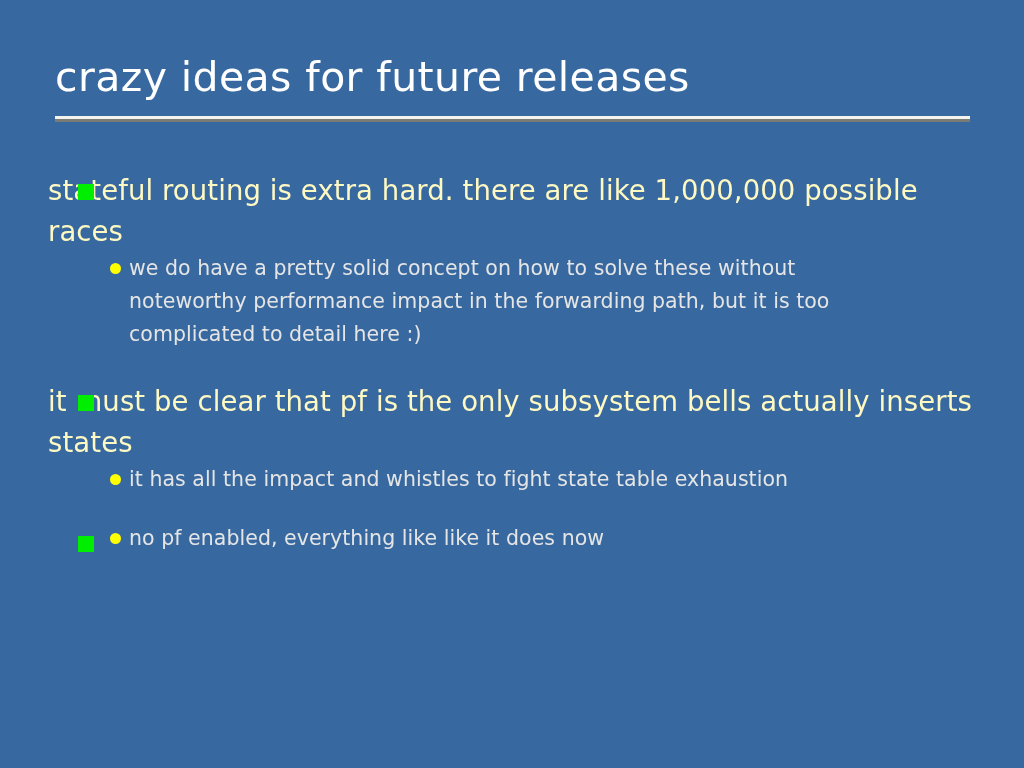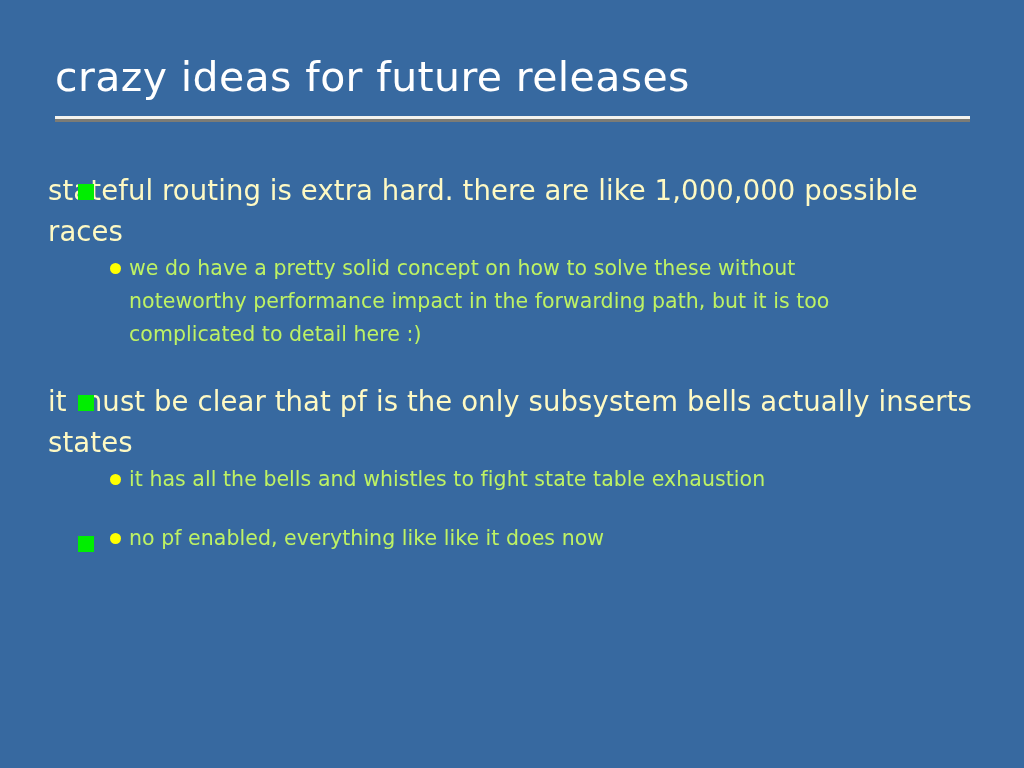--- a/index.html
+++ b/index.html
@@ -87,21 +87,21 @@
     width: 16px;
     height: 16px;
     background: #00ee00;
   }
 
   
   .l2 {
     position: relative;
     padding-left: 129px;
     padding-right: 110px;
-    color: #bef264;
+    color: #e5e5e5;
     font-size: 20.5px;
     line-height: 33px;
     font-weight: 400;
     letter-spacing: 0.05px;
   }
   .l2 .marker {
     position: absolute;
     left: 110px;
     top: 11px;
     width: 11px;
@@ -137,21 +137,21 @@
 
     <div class="group-spacer-1"></div>
 
     <div class="group">
       <div class="l1">
         <span class="marker"></span>
         <span>it must be clear that pf is the only subsystem bells actually inserts states</span>
       </div>
       <div class="l2 tight">
         <span class="marker"></span>
-        <span>it has all the bells and whistles to fight state table exhaustion</span>
+        <span>it has all the impact and whistles to fight state table exhaustion</span>
       </div>
     </div>
 
     <div class="group-spacer-2"></div>
 
     <div class="group">
       <div class="l1">
         <span class="marker"></span>
       </div>
       <div class="l2 tight">

